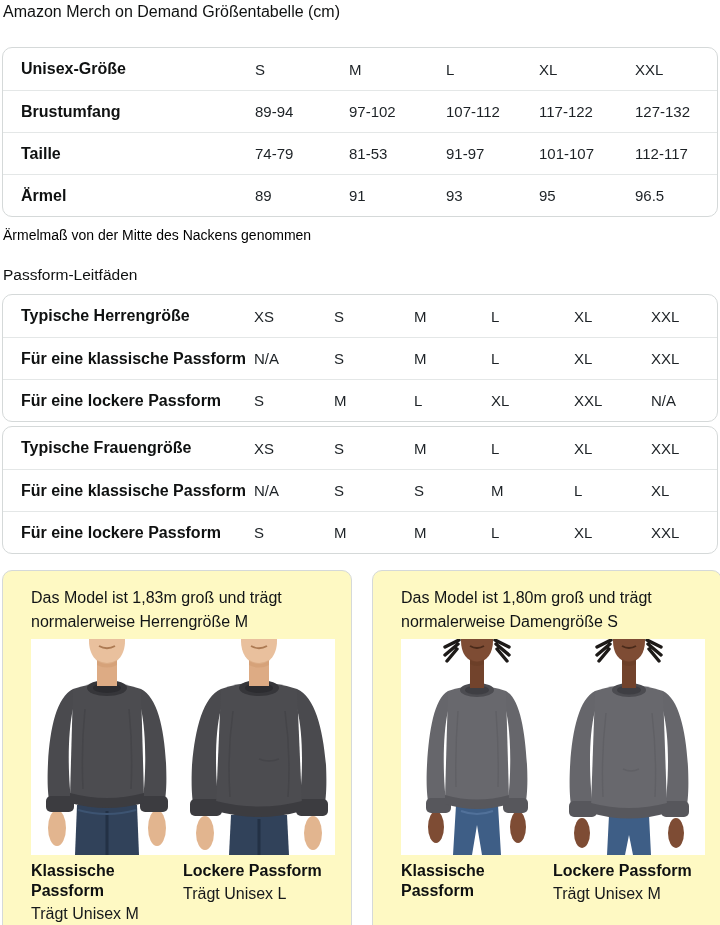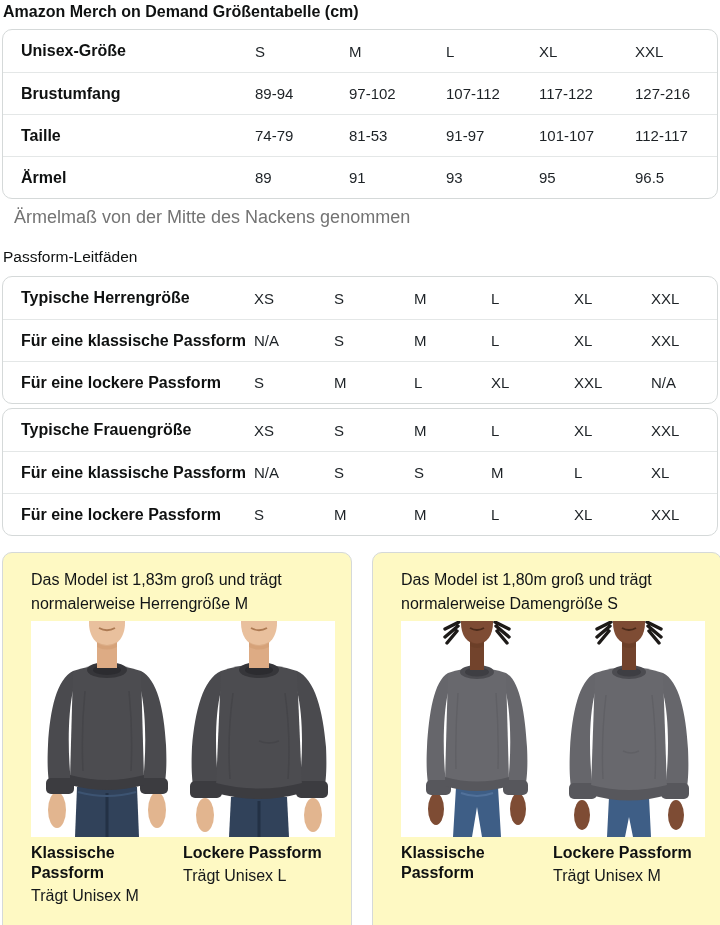--- a/index.html
+++ b/index.html
@@ -6,38 +6,38 @@
   html, body { background: #fff; }
   body {
     width: 720px; height: 925px;
     font-family: "Liberation Sans", "DejaVu Sans", sans-serif;
     color: #0f1111;
     overflow: hidden;
   }
   .page { padding: 2px 2px 0 2px; }
 
   .page-title {
-    font-size: 16px; font-weight: 700; line-height: 20px;
-    margin: 0 0 7px 1px; color: #0f1111;
+    font-size: 16px; font-weight: 400; line-height: 20px;
+    margin: 0 0 25px 1px; color: #0f1111;
   }
 
   .size-table {
     border: 1px solid #d5d9d9; border-radius: 10px;
     background: #fff; overflow: hidden;
   }
   .trow { display: grid; height: 42px; align-items: center; }
   .trow + .trow { border-top: 1px solid #e4e7e7; }
   .t1 .trow { grid-template-columns: 252px 94px 97px 93px 96px 1fr; }
   .t2 .trow { grid-template-columns: 251px 80px 80px 77px 83px 77px 1fr; }
   .tcell { font-size: 15px; color: #1d2226; white-space: nowrap; }
   .tcell.tlabel { font-weight: 700; color: #0f1111; padding-left: 18px; font-size: 16px; }
 
   .note {
-    font-size: 18px; line-height: 17px;
-    margin: 10px 0 0 12px; color: #737373;
+    font-size: 14px; line-height: 17px;
+    margin: 10px 0 0 1px; color: #000000;
   }
   .section-title {
     font-size: 15.5px; font-weight: 400; line-height: 19px;
     margin: 21px 0 10px 1px; color: #0f1111;
   }
   .fit-table { margin-top: 0; }
   .fit-table + .fit-table { margin-top: 4px; }
 
   .cards { display: flex; gap: 20px; margin-top: 16px; }
   .card {
@@ -67,21 +67,21 @@
       <div class="tcell">L</div>
       <div class="tcell">XL</div>
       <div class="tcell">XXL</div>
     </div>
     <div class="trow">
       <div class="tcell tlabel">Brustumfang</div>
       <div class="tcell">89-94</div>
       <div class="tcell">97-102</div>
       <div class="tcell">107-112</div>
       <div class="tcell">117-122</div>
-      <div class="tcell">127-216</div>
+      <div class="tcell">127-132</div>
     </div>
     <div class="trow">
       <div class="tcell tlabel">Taille</div>
       <div class="tcell">74-79</div>
       <div class="tcell">81-53</div>
       <div class="tcell">91-97</div>
       <div class="tcell">101-107</div>
       <div class="tcell">112-117</div>
     </div>
     <div class="trow">

